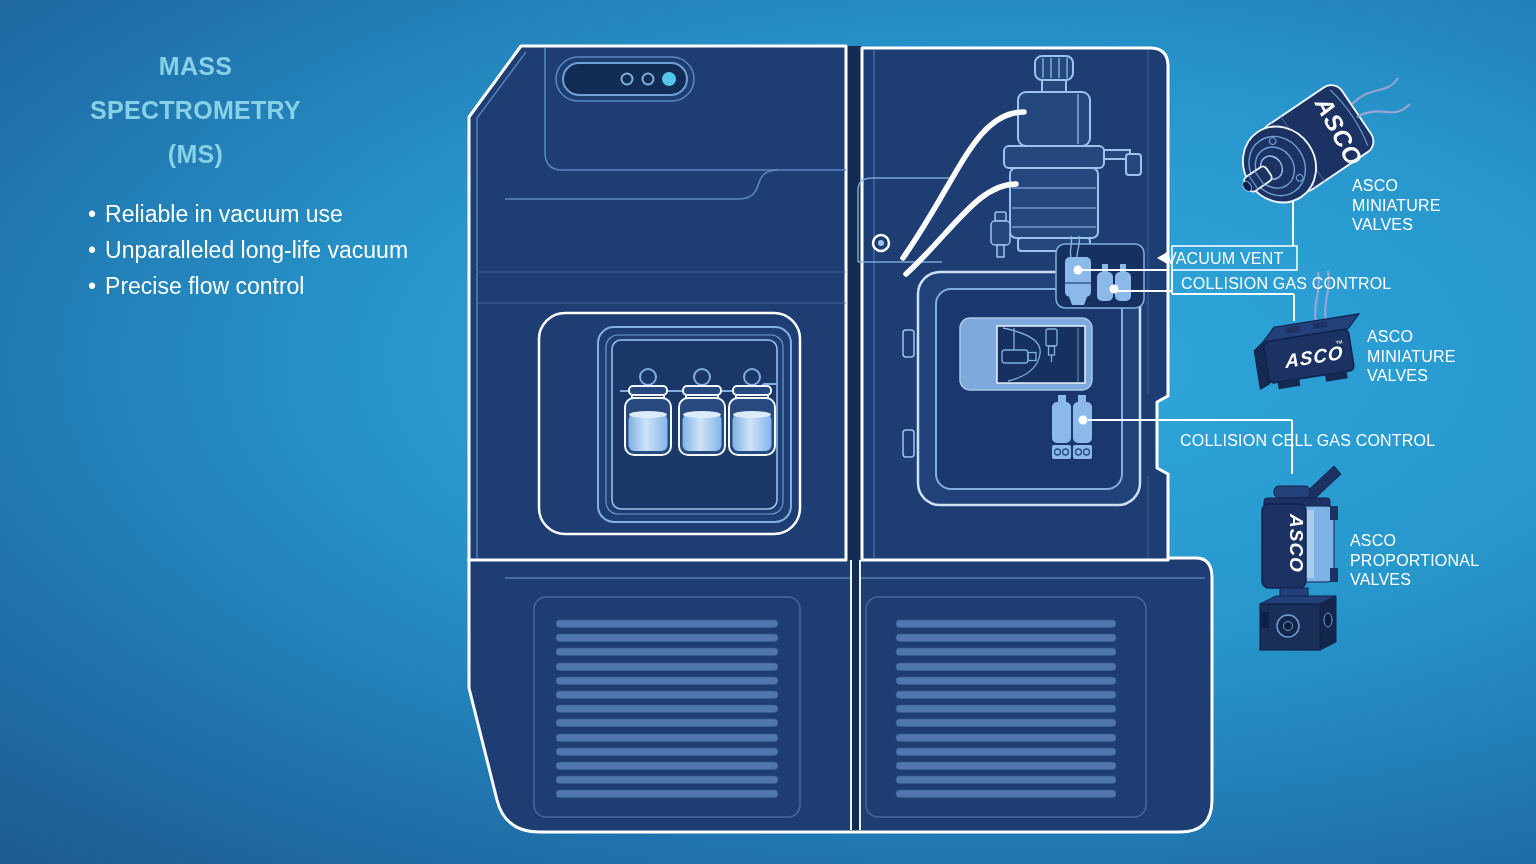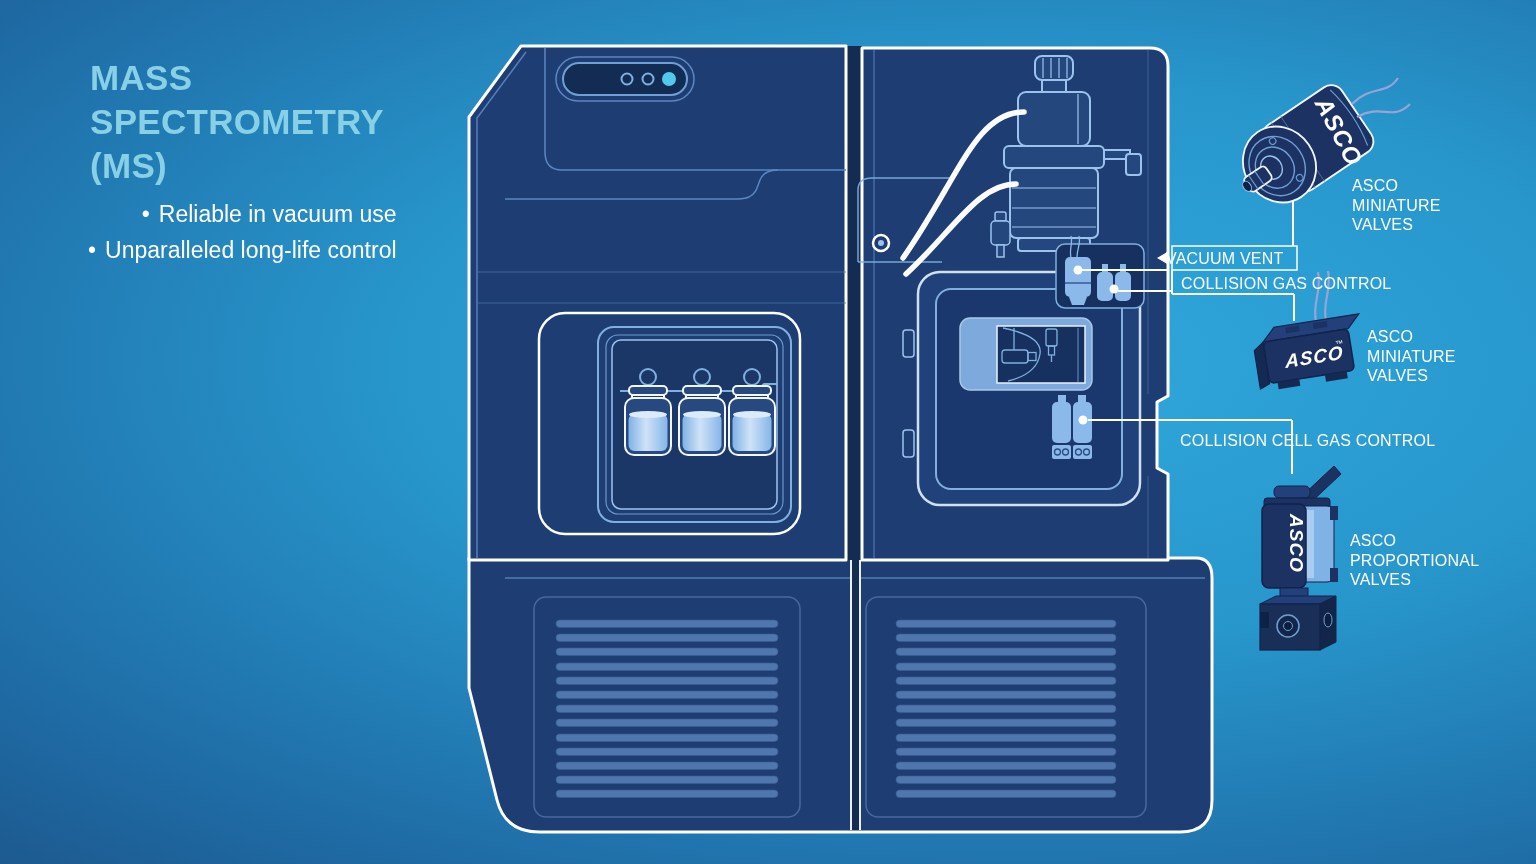--- a/index.html
+++ b/index.html
@@ -2,23 +2,23 @@
 <html><head>
 <meta charset="utf-8">
 <style>
   html,body{margin:0;padding:0;background:#0c2d52;}
   .stage{
     position:relative;width:1536px;height:864px;overflow:hidden;
     background:radial-gradient(ellipse 115% 95% at 66% 42%, #2fa8dd 0%, #2796cb 35%, #1f6ca6 68%, #1a4778 100%);
     font-family:"Liberation Sans",sans-serif;
   }
   svg.art{position:absolute;left:0;top:0;}
-  .title{position:absolute;left:90px;top:56px;color:#87d0e6;font-size:35px;font-weight:bold;line-height:44px;letter-spacing:.3px;}
+  .title{position:absolute;left:90px;top:44px;color:#87d0e6;font-size:25px;font-weight:bold;line-height:44px;letter-spacing:.3px;text-align:center;}
   .title span{display:block;}
-  .features{position:absolute;left:88px;top:196px;color:#ffffff;font-size:23px;line-height:36px;text-align:right;}
+  .features{position:absolute;left:88px;top:196px;color:#ffffff;font-size:23px;line-height:36px;}
   .feature .b{margin-right:9px;}
   .callout{position:absolute;color:#ffffff;font-size:16px;white-space:nowrap;letter-spacing:.2px;}
   #co-vacuum{left:1166px;top:250px;}
   #co-aux{left:1181px;top:275px;}
   #co-coll{left:1180px;top:400px;margin-top:32px;}
   .prodlabel{position:absolute;color:#ffffff;font-size:16px;line-height:19.5px;letter-spacing:.2px;}
   #pl-top{left:1352px;top:176px;width:115px;}
   #pl-mid{left:1367px;top:327px;width:115px;}
   #pl-bot{left:1350px;top:531px;width:148px;}
   .asco-logo{fill:#ffffff;font-weight:bold;font-style:italic;letter-spacing:1px;font-family:"Liberation Sans",sans-serif;}
@@ -266,21 +266,24 @@
     <span>MASS</span>
     <span>SPECTROMETRY</span>
     <span>(MS)</span>
   </div>
 
   <div class="features">
     <div class="feature">
       <span class="b">•</span><span>Reliable in vacuum use</span>
     </div>
     <div class="feature">
-      <span class="b">•</span><span>Unparalleled long-life control</span>
+      <span class="b">•</span><span>Unparalleled long-life vacuum</span>
+    </div>
+    <div class="feature">
+      <span class="b">•</span><span>Precise flow control</span>
     </div>
   </div>
 
   <div class="callout" id="co-vacuum">VACUUM VENT</div>
   <div class="callout" id="co-aux">COLLISION GAS CONTROL</div>
   <div class="callout" id="co-coll">COLLISION CELL GAS CONTROL</div>
 
   <div class="prodlabel" id="pl-top">ASCO MINIATURE VALVES</div>
   <div class="prodlabel" id="pl-mid">ASCO MINIATURE VALVES</div>
   <div class="prodlabel" id="pl-bot">ASCO PROPORTIONAL VALVES</div>

